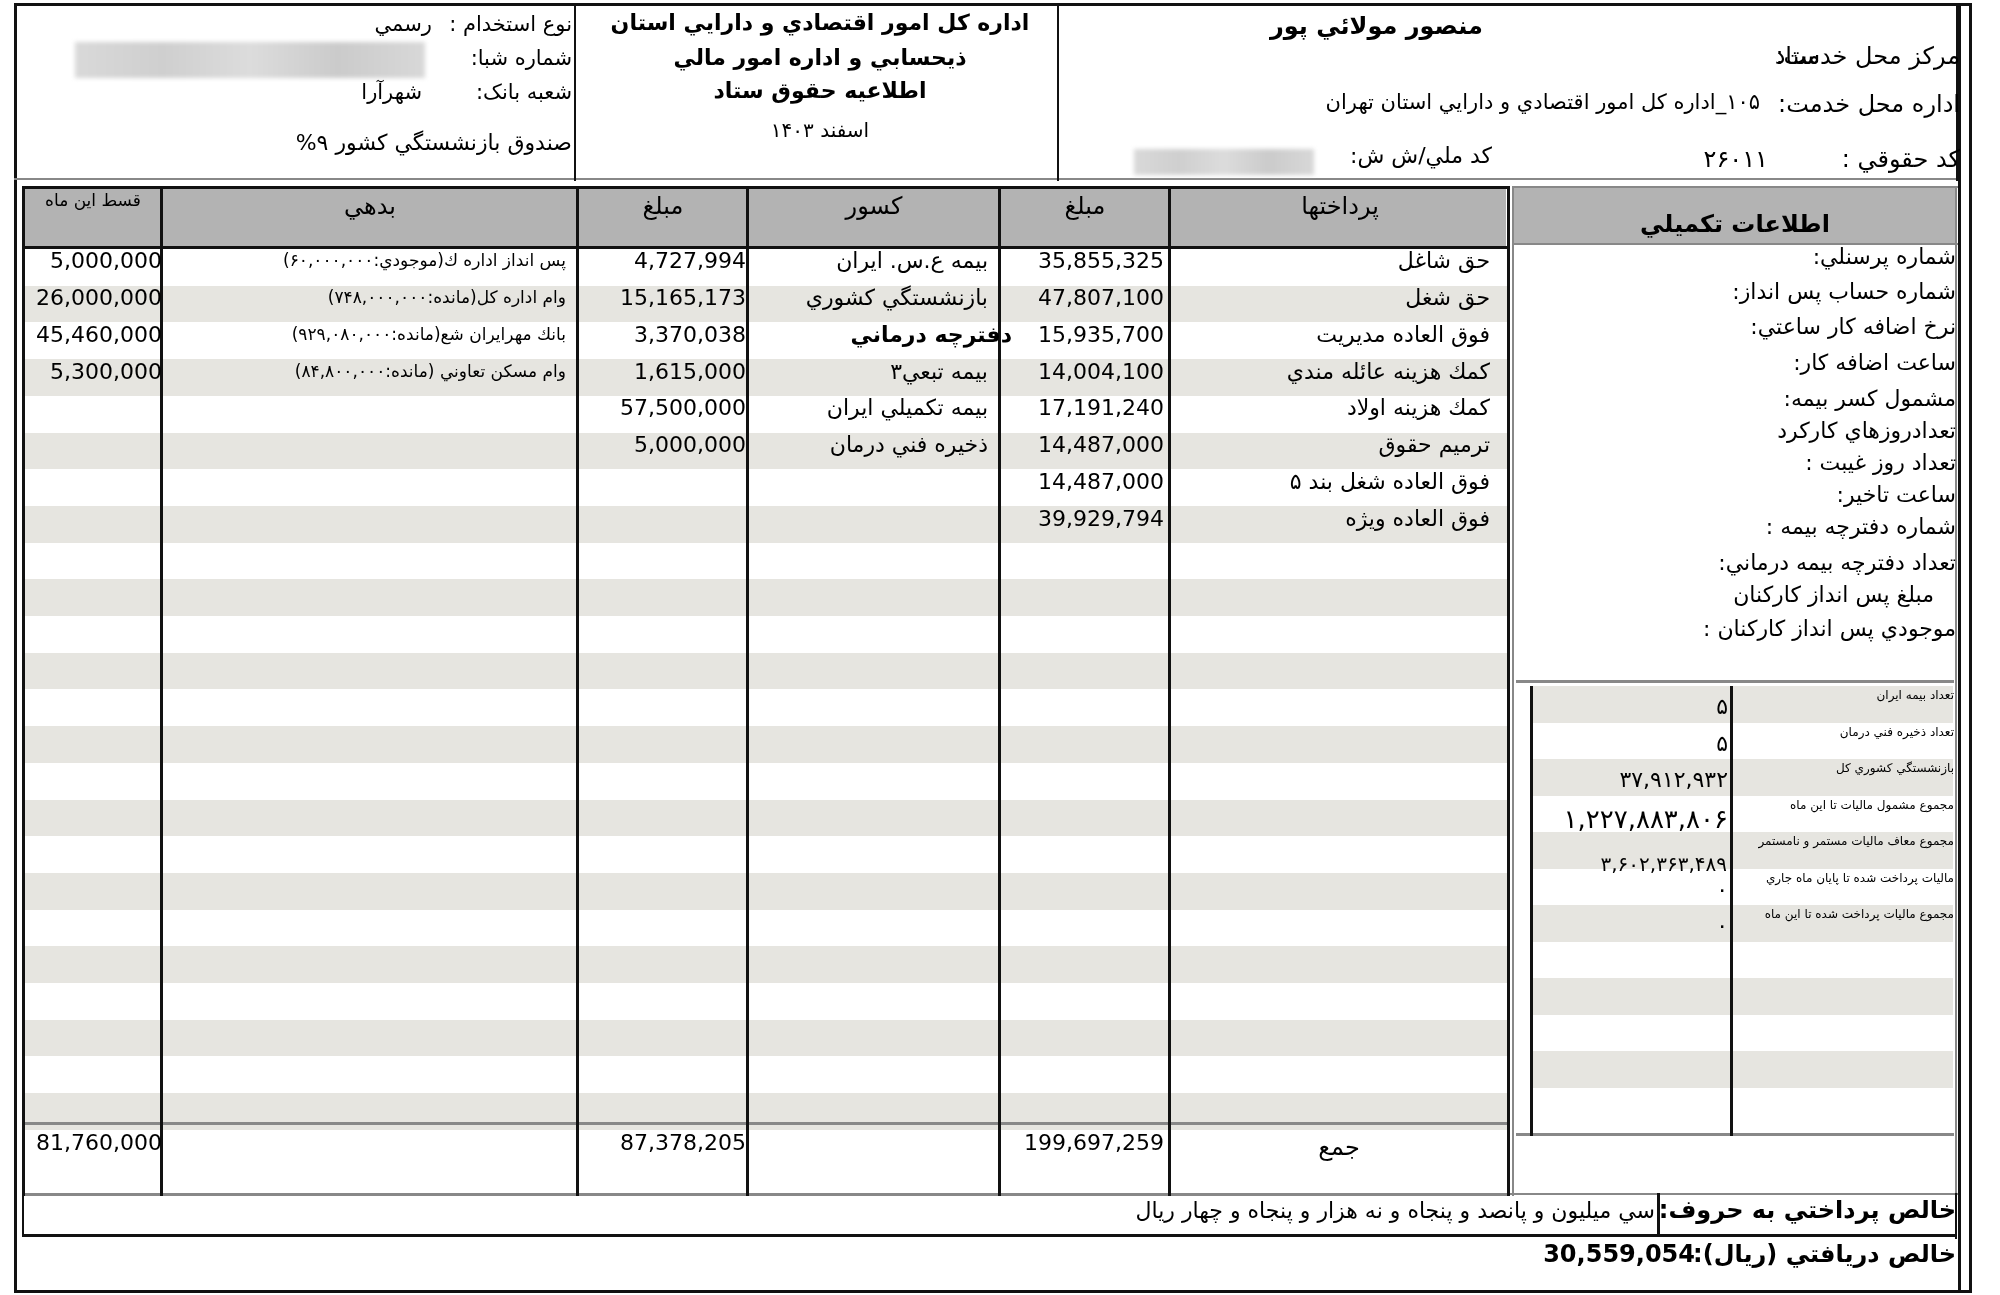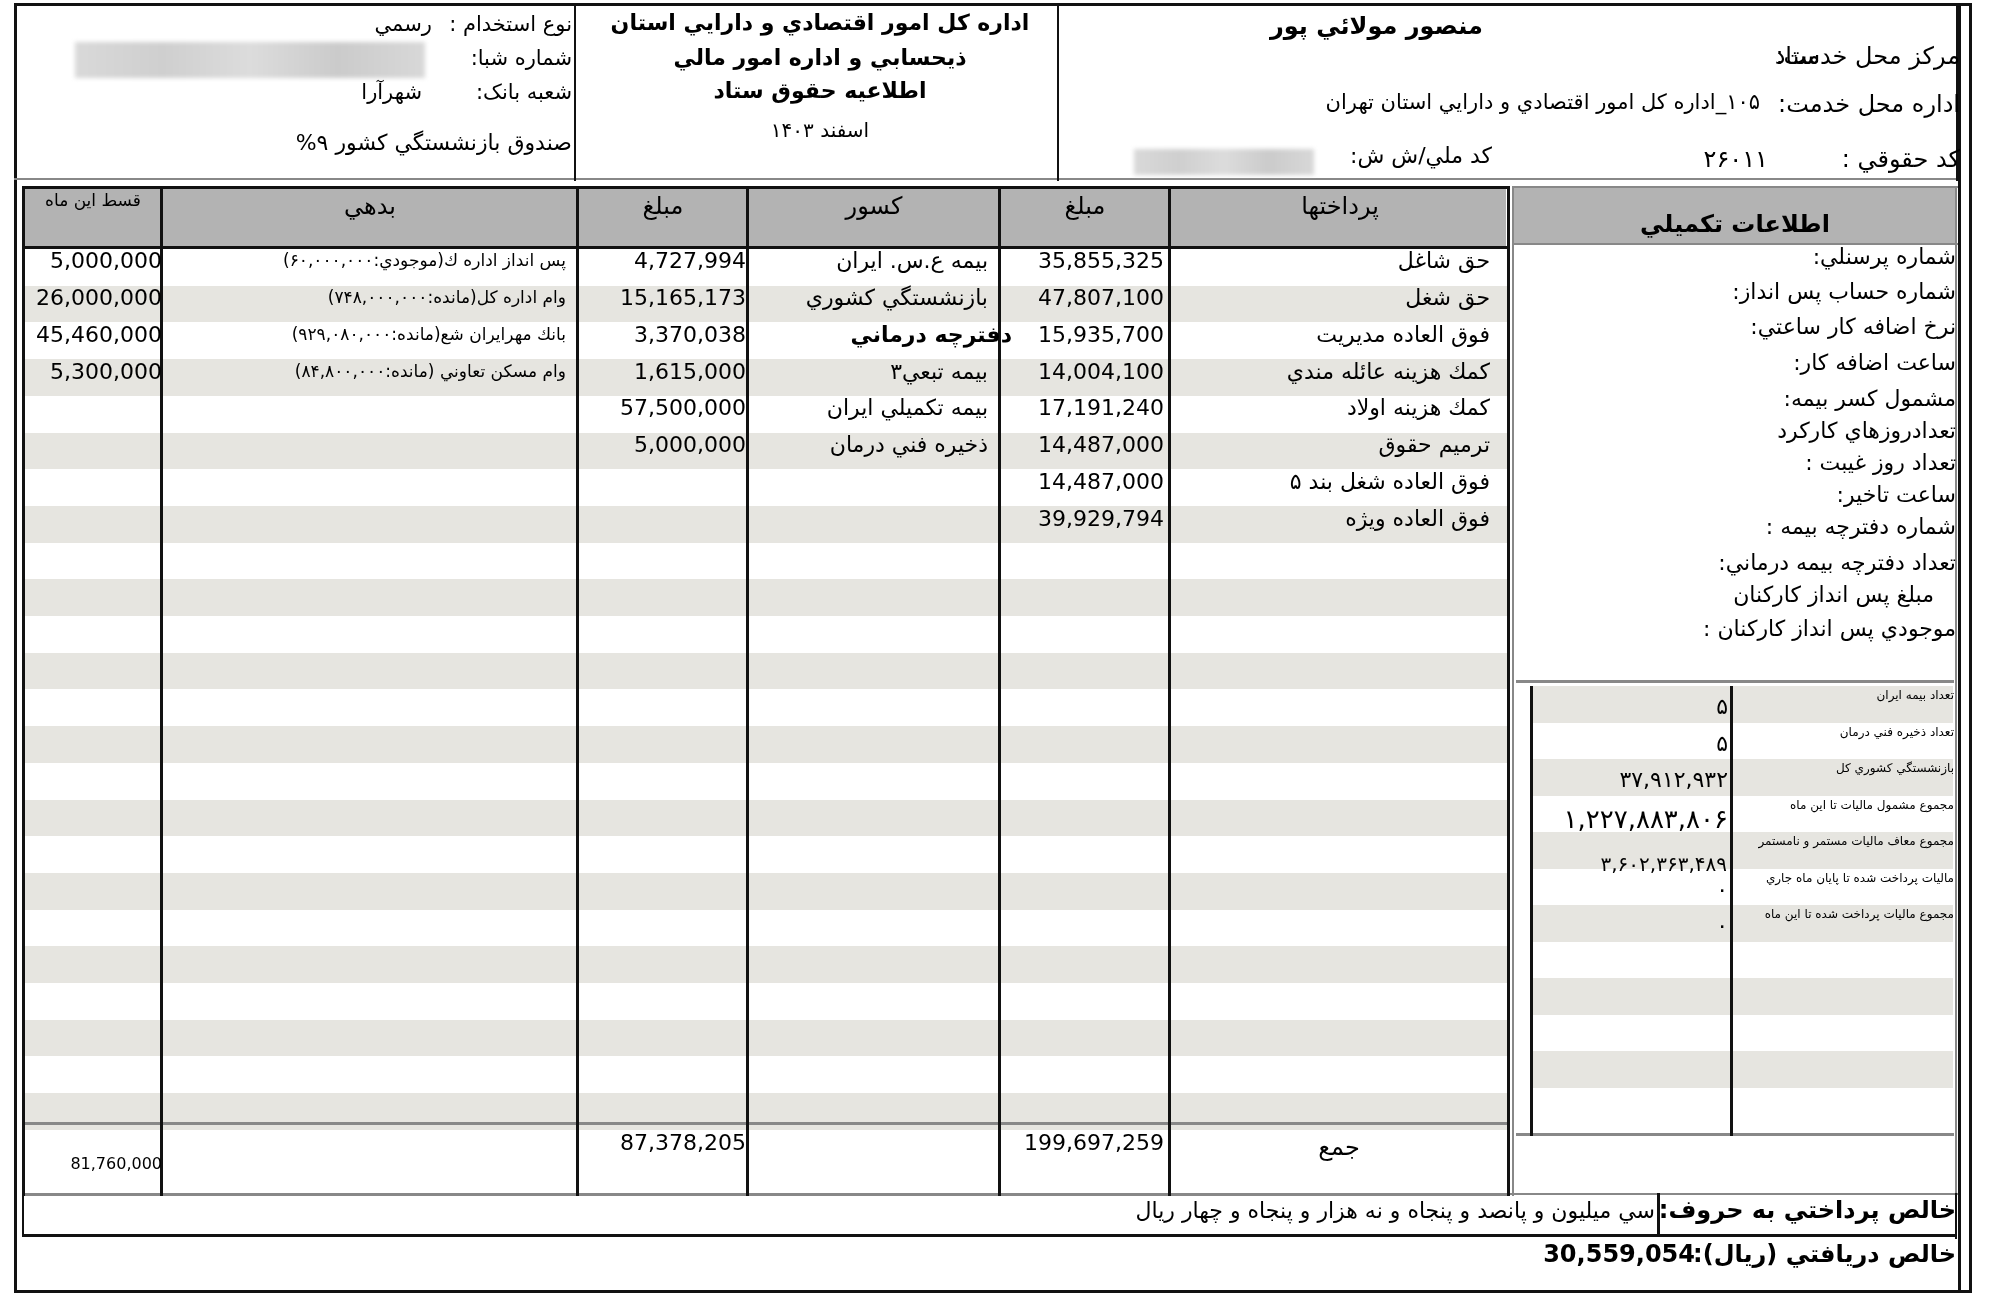--- a/index.html
+++ b/index.html
@@ -183,21 +183,21 @@
   <div>
       <div class="txt" style="right: 1434px; top: 361px; font-size: 17px; z-index: 3;">وام مسكن تعاوني (مانده:۸۴,۸۰۰,۰۰۰)</div>
       <div class="num" style="right: 1838px; width: 138px; top: 359px; font-size: 22px; z-index: 3;">5,300,000</div>
     </div>
 </div>
 
 <div>
   <div class="txt" style="left: 1171px; width: 336px; text-align: center; top: 1133px; font-size: 24px; z-index: 3;">جمع</div>
   <div class="num" style="right: 836px; width: 170px; top: 1130px; font-size: 22px; z-index: 3;">199,697,259</div>
   <div class="num" style="right: 1254px; width: 184px; top: 1130px; font-size: 22px; z-index: 3;">87,378,205</div>
-  <div class="num" style="right: 1838px; width: 138px; top: 1130px; font-size: 16px; z-index: 3; margin-top: 24px;">81,760,000</div>
+  <div class="num" style="right: 1838px; width: 138px; top: 1130px; font-size: 22px; z-index: 3;">81,760,000</div>
 </div>
 
 <div>
   <div class="hdr" style="left:1514px; top:188px; width:442px; height:56px;"></div>
   <div class="gray-hline" style="left:1512px; top:186px; width:446px; height:2px;"></div>
   <div class="gray-hline" style="left:1512px; top:243px; width:446px; height:2px;"></div>
   <div class="gray-hline" style="left:1512px; top:186px; width:2px; height:1010px;"></div>
   <div class="gray-hline" style="left:1955px; top:186px; width:2px; height:1010px;"></div>
   <div class="txt bold" style="left: 1514px; width: 442px; text-align: center; top: 190px; font-size: 24px; z-index: 3; margin-top: 20px;">اطلاعات تكميلي</div>
 

